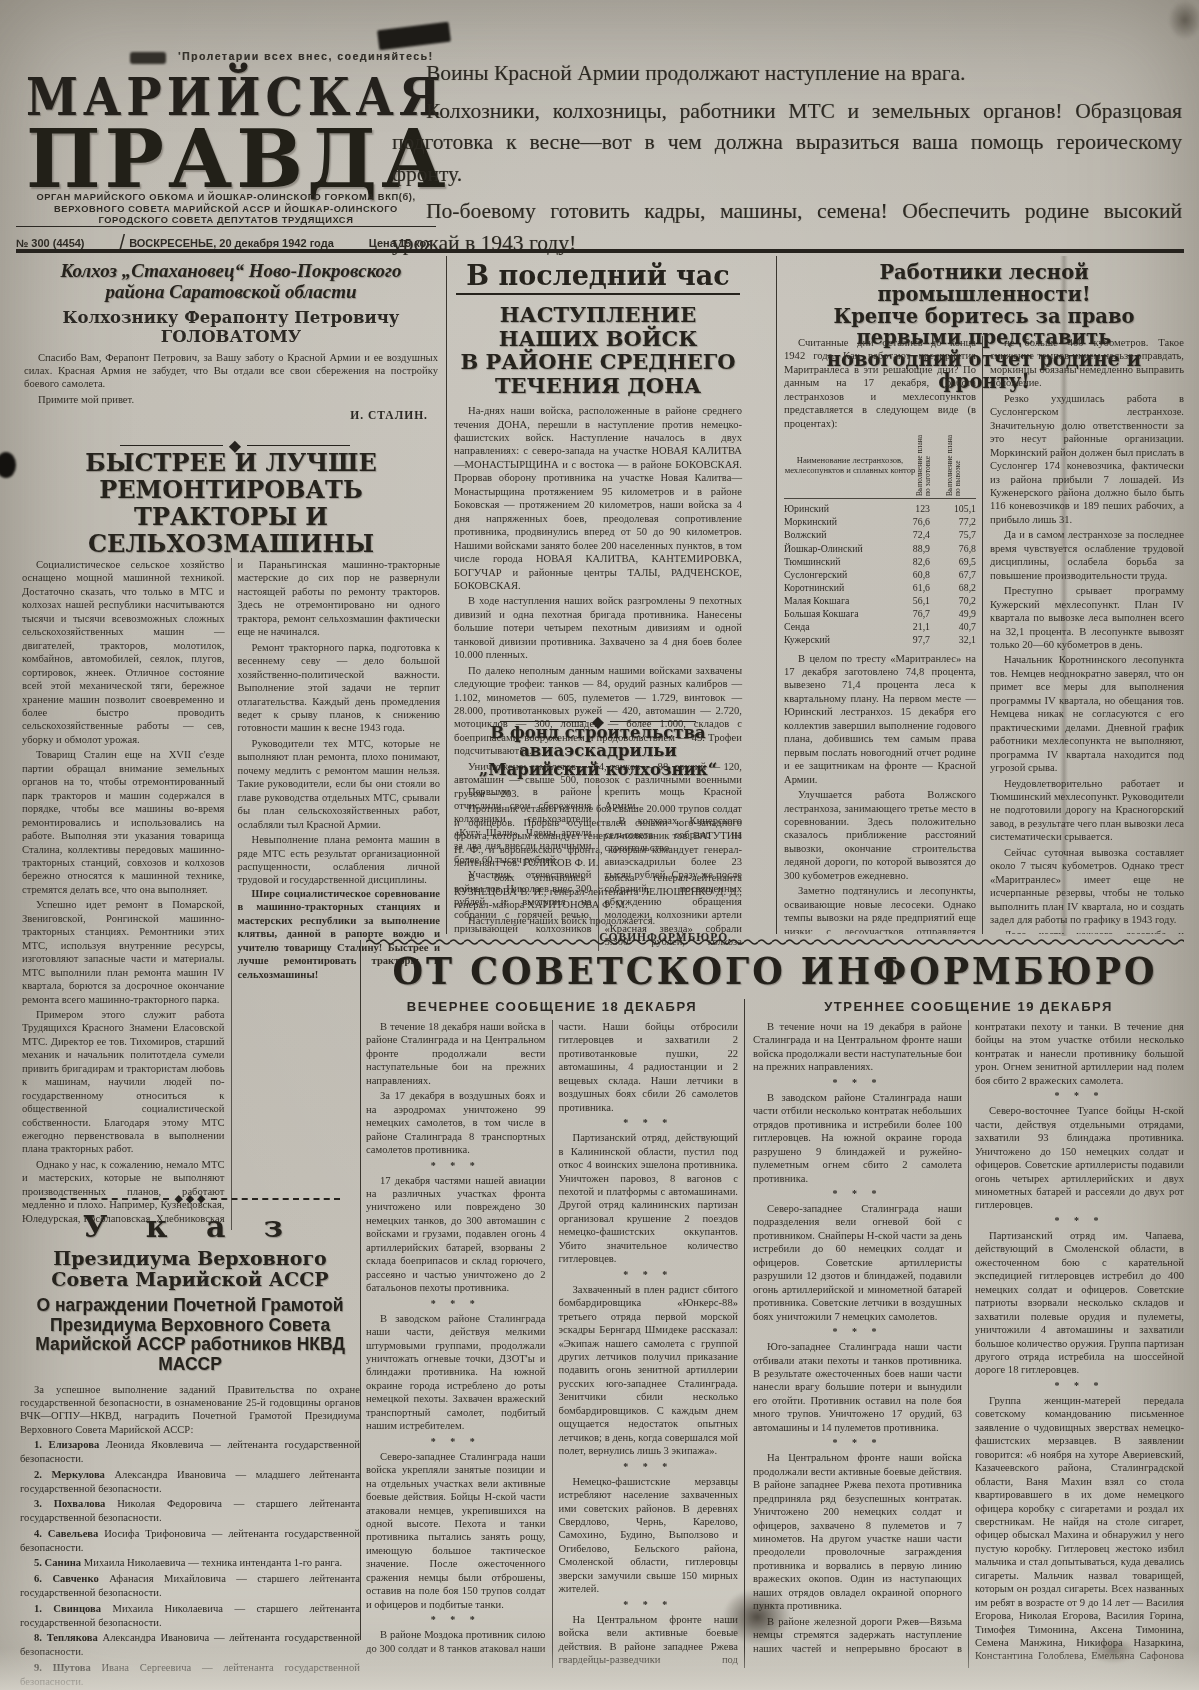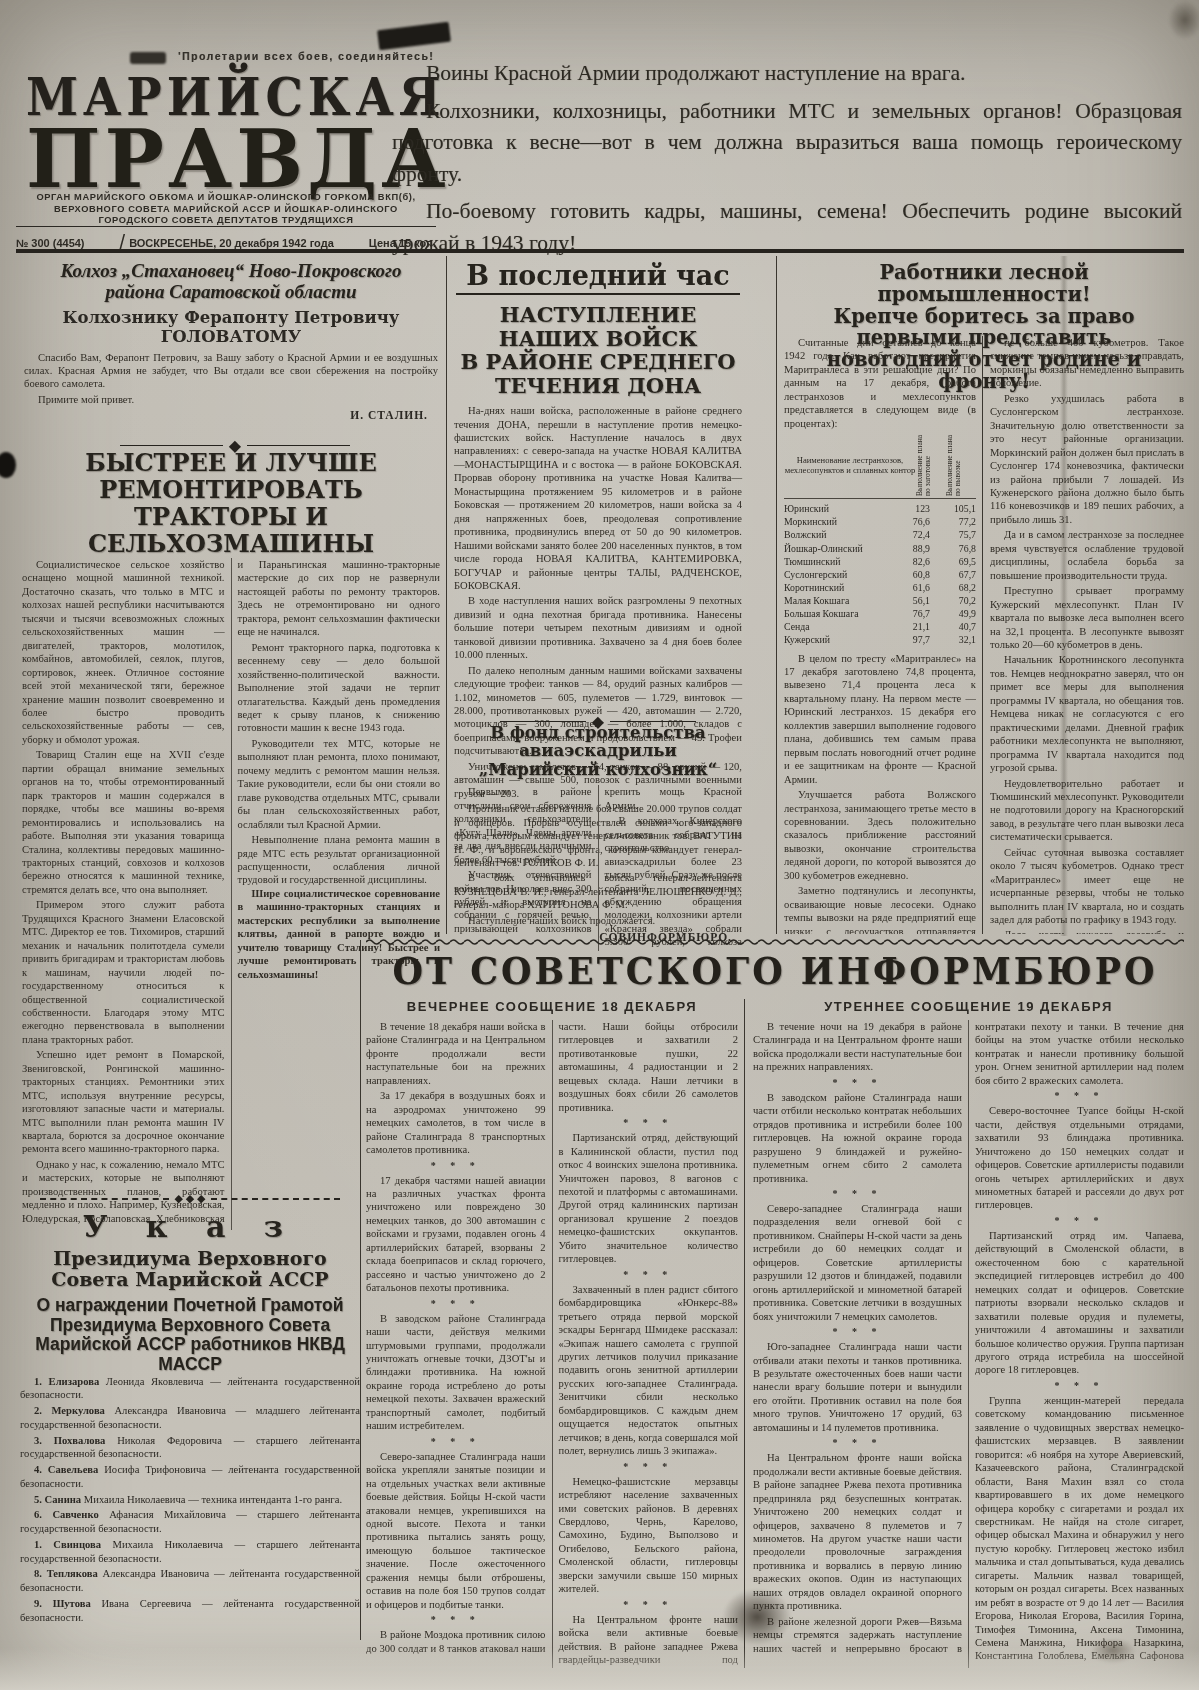--- a/index.html
+++ b/index.html
@@ -56,21 +56,21 @@
   .stain{border-radius:50%;filter:blur(1px);}
   .crease{background:linear-gradient(90deg,rgba(0,0,0,0),rgba(60,55,45,.28),rgba(0,0,0,0));}
   .edgeband{background:linear-gradient(180deg,rgba(0,0,0,0),rgba(218,215,206,.8));}
 </style>
 </head>
 <body>
 
 <div id="canvas">
 
   <div class="abs stain" style="left:130px;top:52px;width:36px;height:12px;background:#33302a;border-radius:3px;"></div>
-  <div class="abs slogan" style="left:178px;top:50px;width:280px;">'Пролетарии всех боев, соединяйтесь!</div>
+  <div class="abs slogan" style="left:178px;top:50px;width:280px;">'Пролетарии всех внес, соединяйтесь!</div>
   <div class="abs stain" style="left:378px;top:26px;width:72px;height:20px;background:#1d1b17;border-radius:2px;transform:rotate(-7deg);"></div>
 
   <div class="abs mast1" style="left:26px;top:66px;width:410px;">МАРИЙСКАЯ</div>
   <div class="abs mast2" style="left:26px;top:112px;width:400px;">ПРАВДА</div>
 
   <div class="abs organ" style="left:16px;top:192px;width:420px;">
       <div class="organ-line">ОРГАН МАРИЙСКОГО ОБКОМА И ЙОШКАР-ОЛИНСКОГО ГОРКОМА ВКП(б),</div>
       <div class="organ-line">ВЕРХОВНОГО СОВЕТА МАРИЙСКОЙ АССР И ЙОШКАР-ОЛИНСКОГО</div>
       <div class="organ-line">ГОРОДСКОГО СОВЕТА ДЕПУТАТОВ ТРУДЯЩИХСЯ</div>
     </div>
@@ -109,38 +109,39 @@
   <div class="abs diamond-div" style="left:120px;top:436px;width:230px;">◆</div>
 
   <div class="abs h-big" style="left:22px;top:450px;width:418px;font-size:24px;">
     <div>БЫСТРЕЕ И ЛУЧШЕ РЕМОНТИРОВАТЬ</div>
     <div>ТРАКТОРЫ И СЕЛЬХОЗМАШИНЫ</div>
   </div>
   <div class="abs cols2" style="left:22px;top:514px;width:418px;height:672px;">
     <div>
         <p class="para">Социалистическое сельское хозяйство оснащено мощной машинной техникой. Достаточно сказать, что только в МТС и колхозах нашей республики насчитываются тысячи и тысячи всевозможных сложных сельскохозяйственных машин — двигателей, тракторов, молотилок, комбайнов, автомобилей, сеялок, плугов, сортировок, жнеек. Отличное состояние всей этой механической тяги, бережное хранение машин позволит своевременно и более быстро проводить сельскохозяйственные работы — сев, уборку и обмолот урожая.</p>
         <p class="para">Товарищ Сталин еще на XVII с'езде партии обращал внимание земельных органов на то, чтобы отремонтированный парк тракторов и машин содержался в порядке, чтобы все машины во-время ремонтировались и использовались на работе. Выполняя эти указания товарища Сталина, коллективы передовых машинно-тракторных станций, совхозов и колхозов бережно относятся к машинной технике, стремятся делать все, что она выполняет.</p>
+        <p class="para">Успешно идет ремонт в Помарской, Звениговской, Ронгинской машинно-тракторных станциях. Ремонтники этих МТС, используя внутренние ресурсы, изготовляют запасные части и материалы. МТС выполнили план ремонта машин IV квартала, борются за досрочное окончание ремонта всего машинно-тракторного парка.</p>
         <p class="para">Примером этого служит работа Трудящихся Красного Знамени Еласовской МТС. Директор ее тов. Тихомиров, старший механик и начальник политотдела сумели привить бригадирам и трактористам любовь к машинам, научили людей по-государственному относиться к общественной социалистической собственности. Благодаря этому МТС ежегодно первенствовала в выполнении плана тракторных работ.</p>
-        <p class="para">Успешно идет ремонт в Помарской, Звениговской, Ронгинской машинно-тракторных станциях. Ремонтники этих МТС, используя внутренние ресурсы, изготовляют запасные части и материалы. МТС выполнили план ремонта машин IV квартала, борются за досрочное окончание ремонта всего машинно-тракторного парка.</p>
         <p class="para">Однако у нас, к сожалению, немало МТС и мастерских, которые не выполняют производственных планов, работают медленно и плохо. Например, Кузнецовская, Юледурская, Косолаповская, Хлебниковская и Параньгинская машинно-тракторные мастерские до сих пор не развернули настоящей работы по ремонту тракторов. Здесь не отремонтировано ни одного трактора, ремонт сельхозмашин фактически еще не начинался.</p>
         <p class="para">Ремонт тракторного парка, подготовка к весеннему севу — дело большой хозяйственно-политической важности. Выполнение этой задачи не терпит отлагательства. Каждый день промедления ведет к срыву планов, к снижению готовности машин к весне 1943 года.</p>
         <p class="para">Руководители тех МТС, которые не выполняют план ремонта, плохо понимают, почему медлить с ремонтом машин нельзя. Такие руководители, если бы они стояли во главе руководства отдельных МТС, срывали бы план сельскохозяйственных работ, ослабляли тыл Красной Армии.</p>
         <p class="para">Невыполнение плана ремонта машин в ряде МТС есть результат организационной распущенности, ослабления личной трудовой и государственной дисциплины.</p>
       </div>
     <p class="para bold-para">Шире социалистическое соревнование в машинно-тракторных станциях и мастерских республики за выполнение клятвы, данной в рапорте вождю и учителю товарищу Сталину! Быстрее и лучше ремонтировать тракторы и сельхозмашины!</p>
   </div>
 
   <div class="abs dash-div" style="left:40px;top:1192px;width:300px;">
       <span>◆ ◆ ◆</span>
     </div>
 
   <div class="abs" style="left:20px;top:1210px;width:340px;">
     <div class="h-big" style="font-size:30px;letter-spacing:14px;">У к а з</div>
     <div class="h-big" style="font-size:19px;margin-top:4px;">Президиума Верховного Совета Марийской АССР</div>
     <div class="h-big" style="font-size:17.5px;margin-top:6px;font-family:'Liberation Sans',sans-serif;font-weight:700;">О награждении Почетной Грамотой Президиума Верховного Совета Марийской АССР работников НКВД МАССР</div>
+    <p class="para" style="margin-top:8px;">За успешное выполнение заданий Правительства по охране государственной безопасности, в ознаменование 25-й годовщины органов ВЧК—ОГПУ—НКВД, наградить Почетной Грамотой Президиума Верховного Совета Марийской АССР:</p>
     <div>
         <p class="ukaz-item"><b>1. Елизарова </b>Леонида Яковлевича — лейтенанта государственной безопасности.</p>
         <p class="ukaz-item"><b>2. Меркулова </b>Александра Ивановича — младшего лейтенанта государственной безопасности.</p>
         <p class="ukaz-item"><b>3. Похвалова </b>Николая Федоровича — старшего лейтенанта государственной безопасности.</p>
         <p class="ukaz-item"><b>4. Савельева </b>Иосифа Трифоновича — лейтенанта государственной безопасности.</p>
         <p class="ukaz-item"><b>5. Санина </b>Михаила Николаевича — техника интенданта 1-го ранга.</p>
         <p class="ukaz-item"><b>6. Савченко </b>Афанасия Михайловича — старшего лейтенанта государственной безопасности.</p>
         <p class="ukaz-item"><b>1. Свинцова </b>Михаила Николаевича — старшего лейтенанта государственной безопасности.</p>
         <p class="ukaz-item"><b>8. Теплякова </b>Александра Ивановича — лейтенанта государственной безопасности.</p>
         <p class="ukaz-item"><b>9. Шутова </b>Ивана Сергеевича — лейтенанта государственной безопасности.</p>

